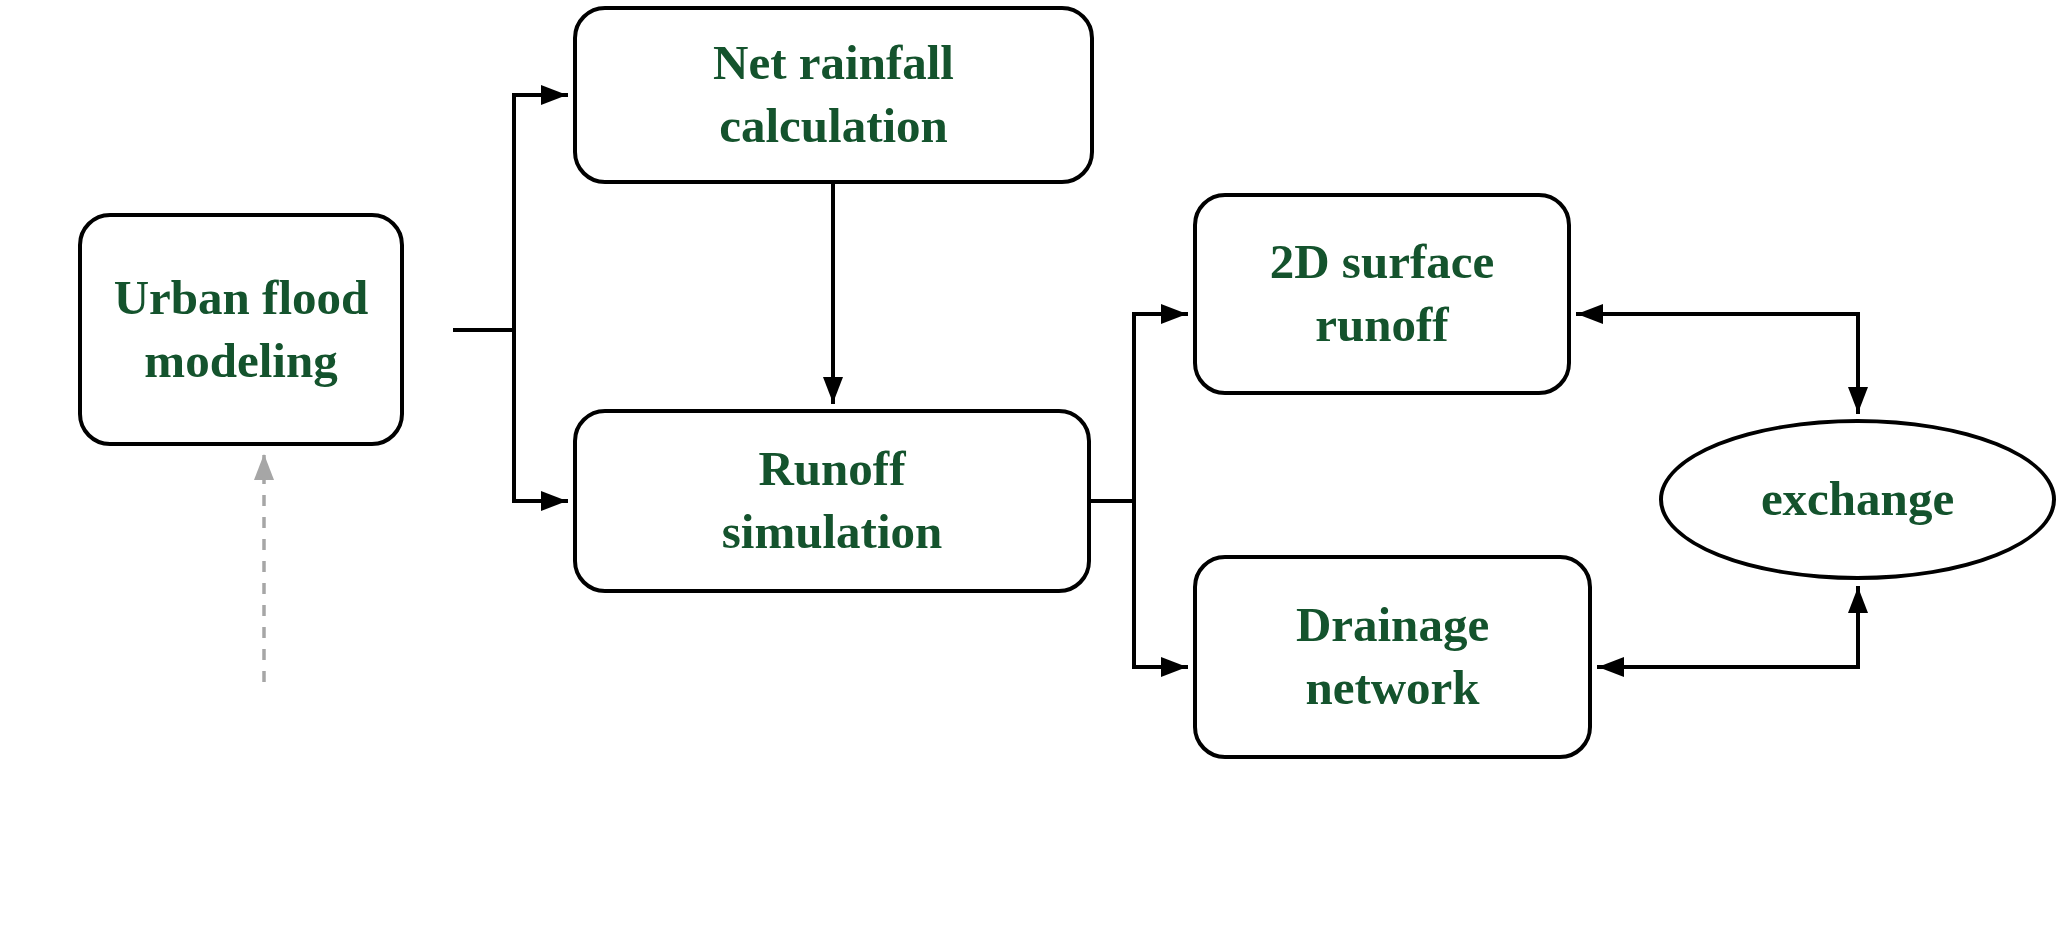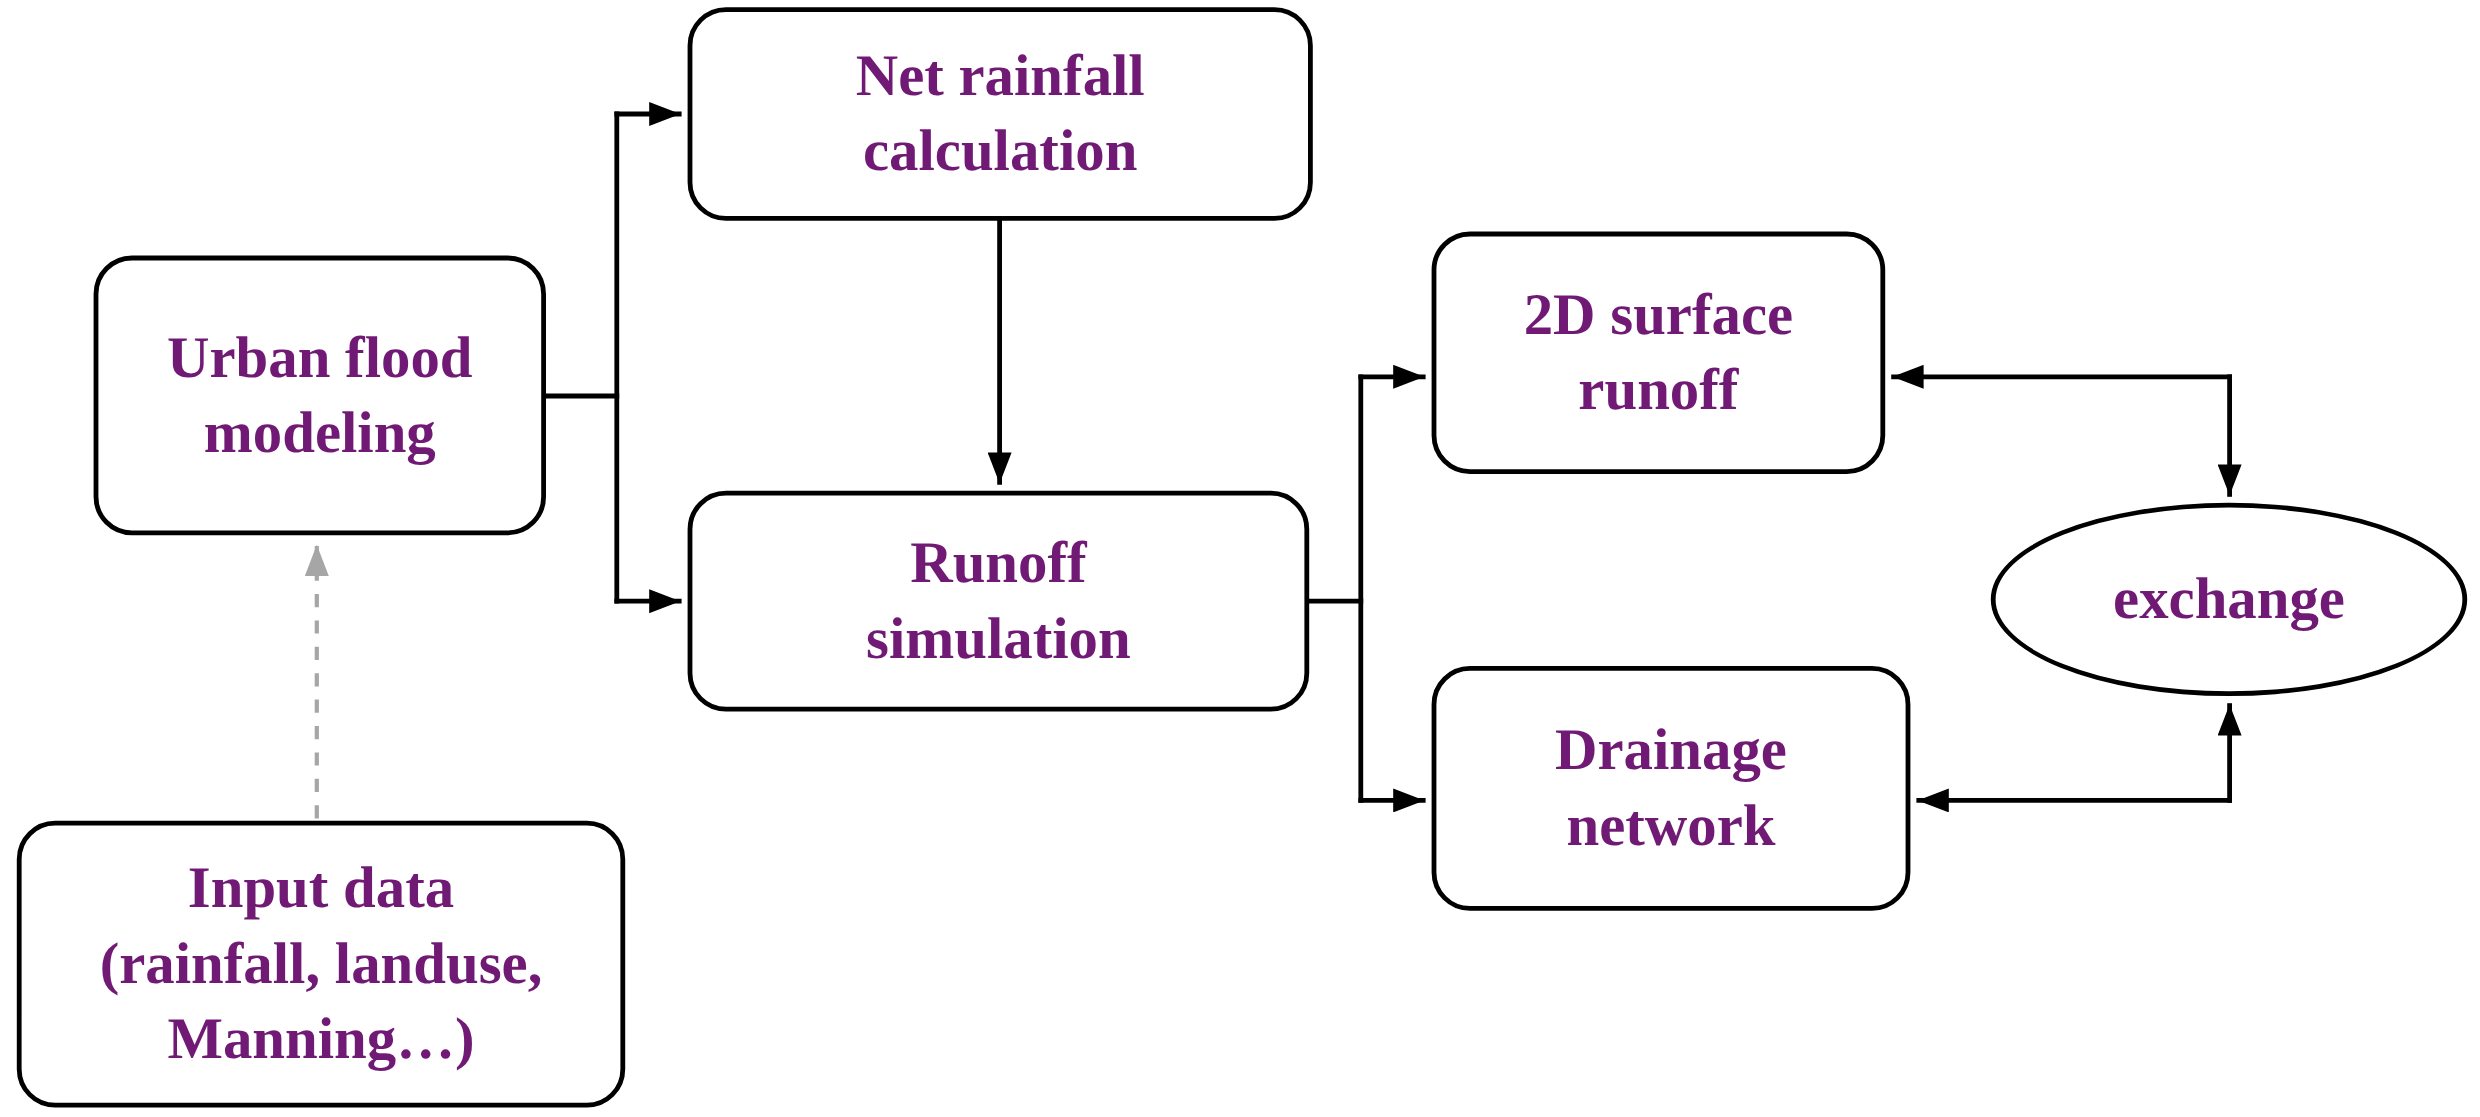--- a/index.html
+++ b/index.html
@@ -20,21 +20,21 @@
     border: 4px solid #000000;
     border-radius: 32px;
     background: #ffffff;
     padding: 6px 12px;
   }
   .node.ellipse { border-radius: 50%; }
   .node .label {
     font-weight: bold;
     font-size: 49px;
     line-height: 1.28;
-    color: #701a75;
+    color: #14532d;
     text-align: center;
     white-space: pre-line;
   }
   svg.arrows {
     position: absolute;
     left: 0;
     top: 0;
     width: 2067px;
     height: 931px;
   }
@@ -87,21 +87,21 @@
         <path d="M264,682 L264,455" marker-end="url(#ah-gray)"></path>
       </g>
     </g>
   </svg>
 
   <div class="node" style="left:573px; top:6px; width:521px; height:178px;">
     <div class="label">Net rainfall
 calculation</div>
   </div>
 
-  <div class="node" style="left:78px; top:213px; width:377px; height:233px;">
+  <div class="node" style="left:78px; top:213px; width:326px; height:233px;">
     <div class="label">Urban flood
 modeling</div>
   </div>
 
   <div class="node" style="left:573px; top:409px; width:518px; height:184px;">
     <div class="label">Runoff
 simulation</div>
   </div>
 
   <div class="node" style="left:1193px; top:193px; width:378px; height:202px;">
@@ -111,19 +111,14 @@
 
   <div class="node" style="left:1193px; top:555px; width:399px; height:204px;">
     <div class="label">Drainage
 network</div>
   </div>
 
   <div class="node ellipse" style="left:1659px; top:419px; width:397px; height:161px;">
     <div class="label">exchange</div>
   </div>
 
-  <div class="node" style="left:14px; top:684px; width:507px; height:239px;">
-    <div class="label">Input data
-(rainfall, landuse,
-Manning…)</div>
-  </div>
 
 </div>
 
 </body></html>

